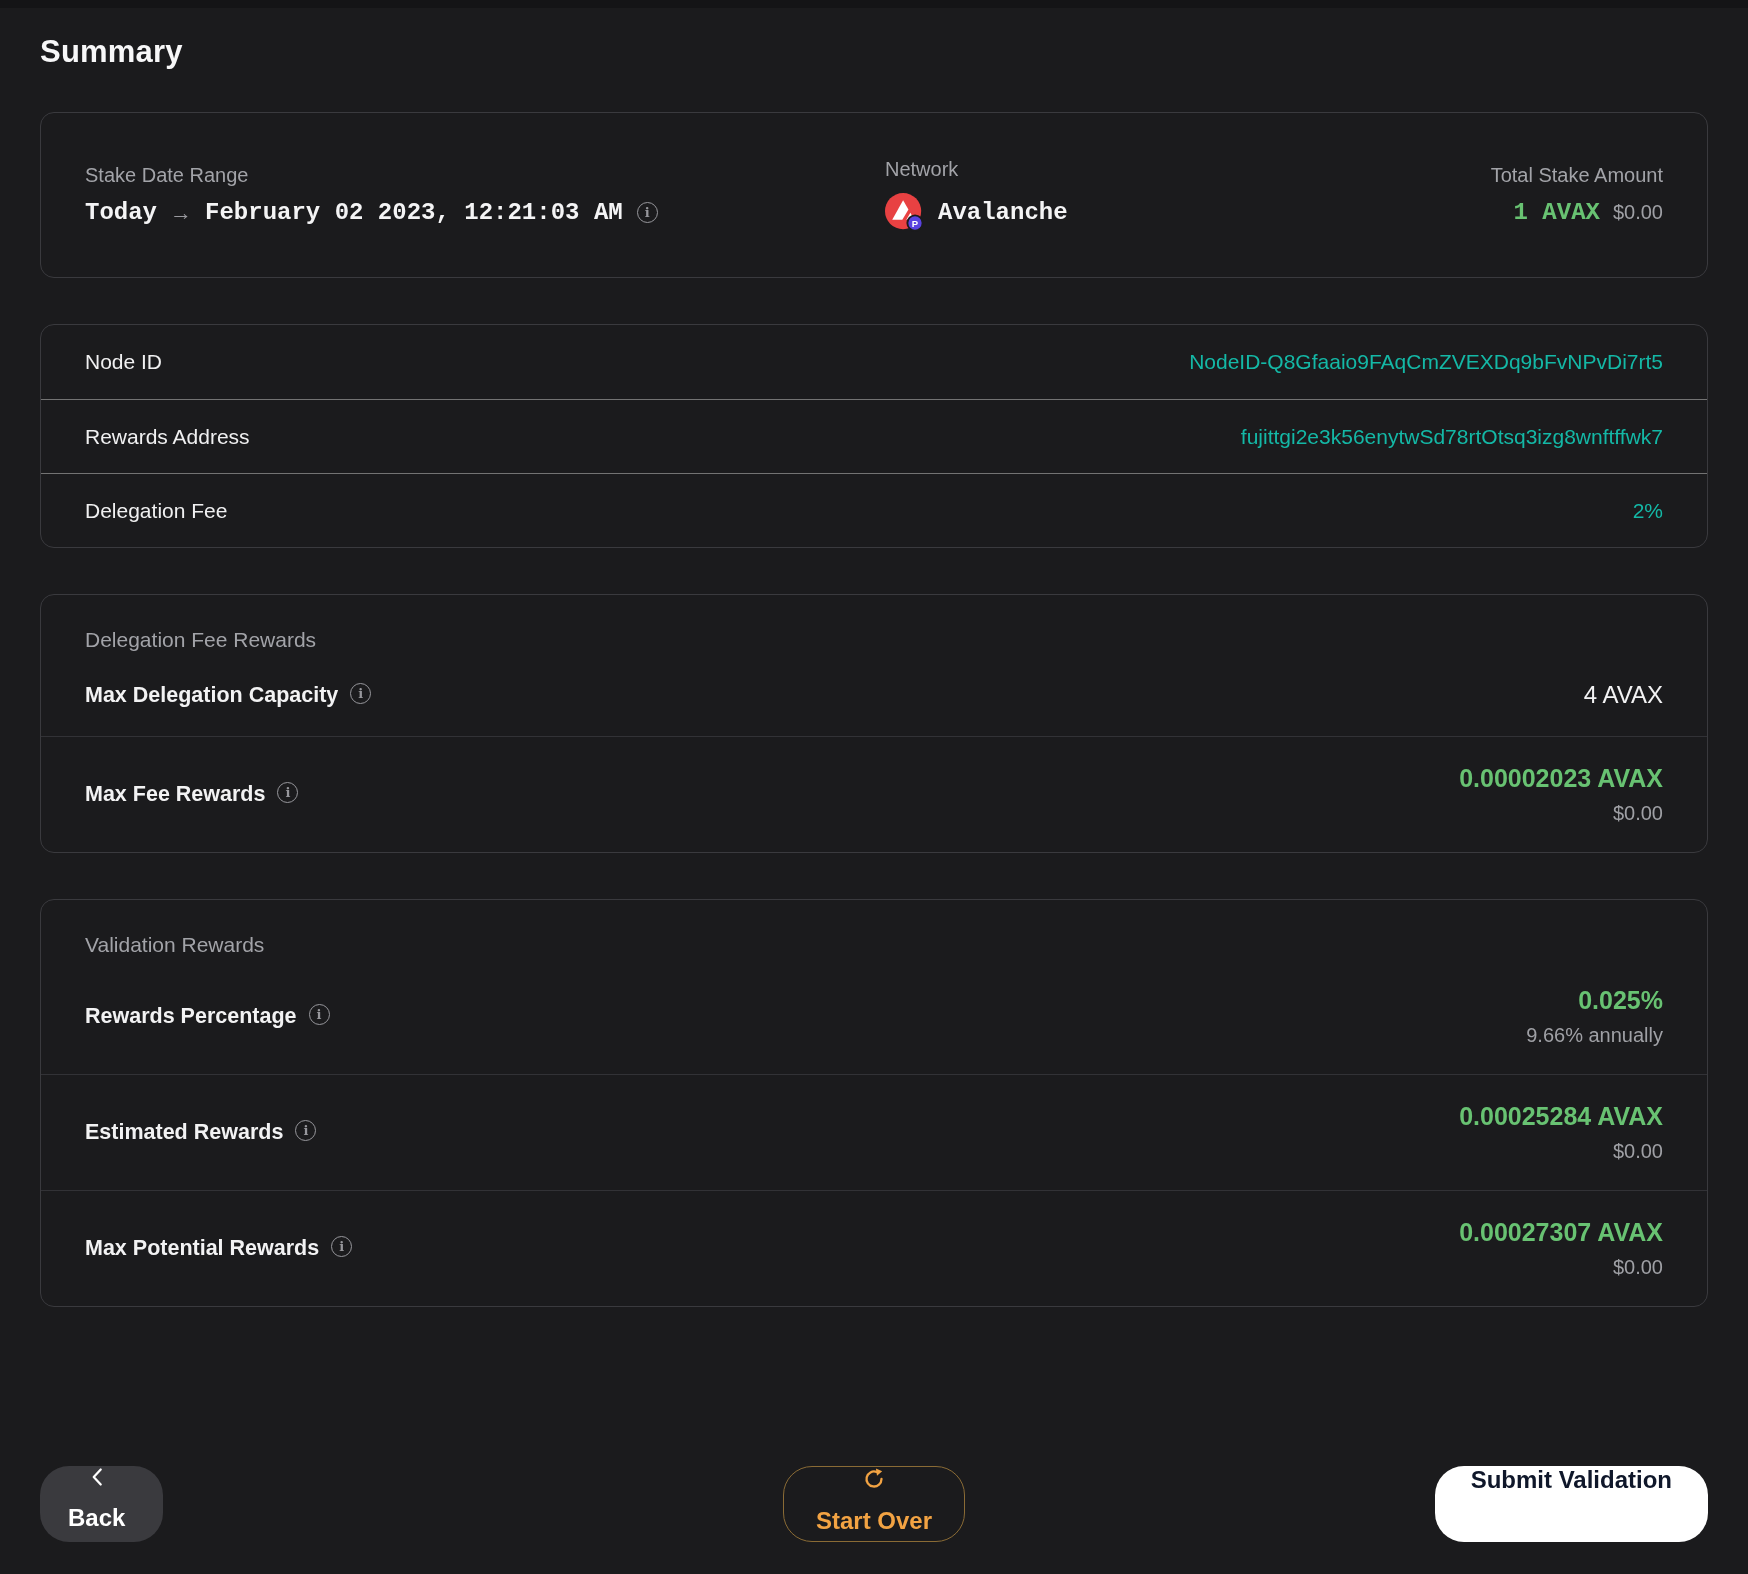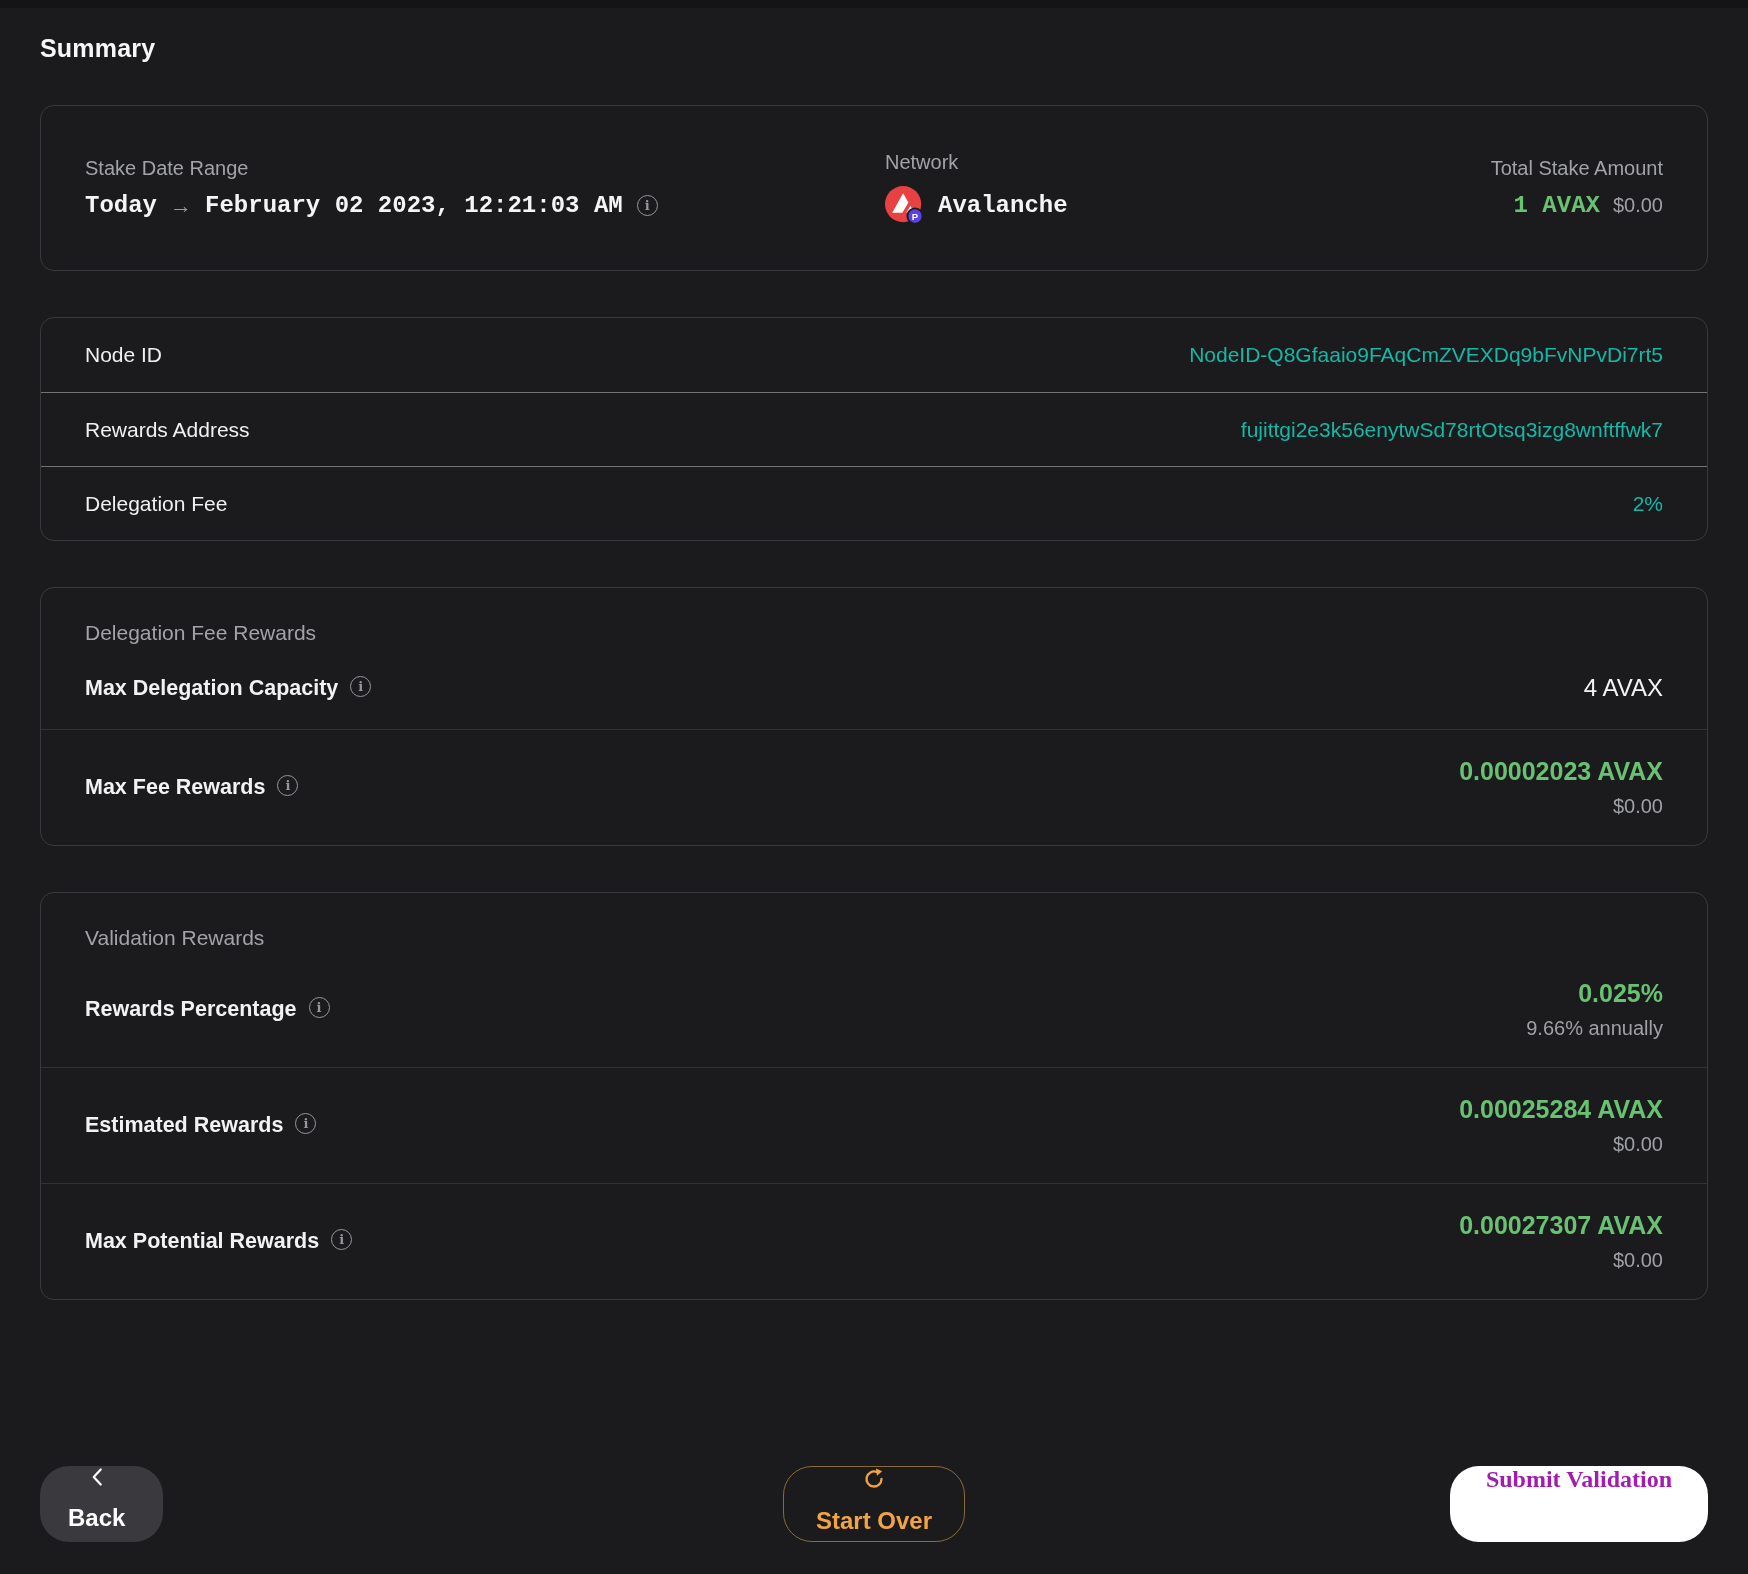--- a/index.html
+++ b/index.html
@@ -7,21 +7,21 @@
   body { font-family: "Liberation Sans", sans-serif; }
   .page {
     position: relative;
     width: 1748px; height: 1574px;
     background: #1b1b1d;
     color: #f2f2f3;
     overflow: hidden;
   }
   .top-strip { height: 8px; background: #141416; }
   .content { padding: 0 40px; }
-  h1.page-title { margin-top: 26px; font-size: 25px; font-weight: 700; color: #f7f7f8; letter-spacing: .2px; }
+  h1.page-title { margin-top: 26px; font-size: 31px; font-weight: 700; color: #f7f7f8; letter-spacing: .2px; }
 
   .card {
     border: 1px solid #3a3a3e;
     border-radius: 14px;
     background: transparent;
   }
 
   
   .overview-card { margin-top: 42px; height: 166px; display: flex; align-items: center; padding: 0 44px; }
   .ov-col .label { font-size: 20px; color: #a2a3a8; }
@@ -69,21 +69,21 @@
     display: grid; grid-template-columns: 1fr auto 1fr; align-items: center;
   }
   .btn {
     height: 76px; border-radius: 29px;
     font-size: 24px; font-weight: 700; font-family: inherit;
     display: inline-flex; align-items: center; gap: 16px;
     cursor: pointer; border: none; background: transparent; flex-direction: column;
   }
   .btn-back { background: #3a3a3e; color: #ffffff; padding: 0 38px 0 28px; justify-self: start; }
   .btn-start-over { border: 1px solid #8a6b35; color: var(--orange, #f2a343); padding: 0 32px; justify-self: center; }
-  .btn-submit { background: #ffffff; color: #a21caf; padding: 0 36px; justify-self: end; font-family: Liberation Serif, serif; }
+  .btn-submit { background: #ffffff; color: #0f172a; padding: 0 36px; justify-self: end; }
 </style>
 </head>
 <body>
 
 <div class="page">
   <div class="top-strip"></div>
   <div class="content">
     <h1 class="page-title">Summary</h1>
 
     <section class="card overview-card">

